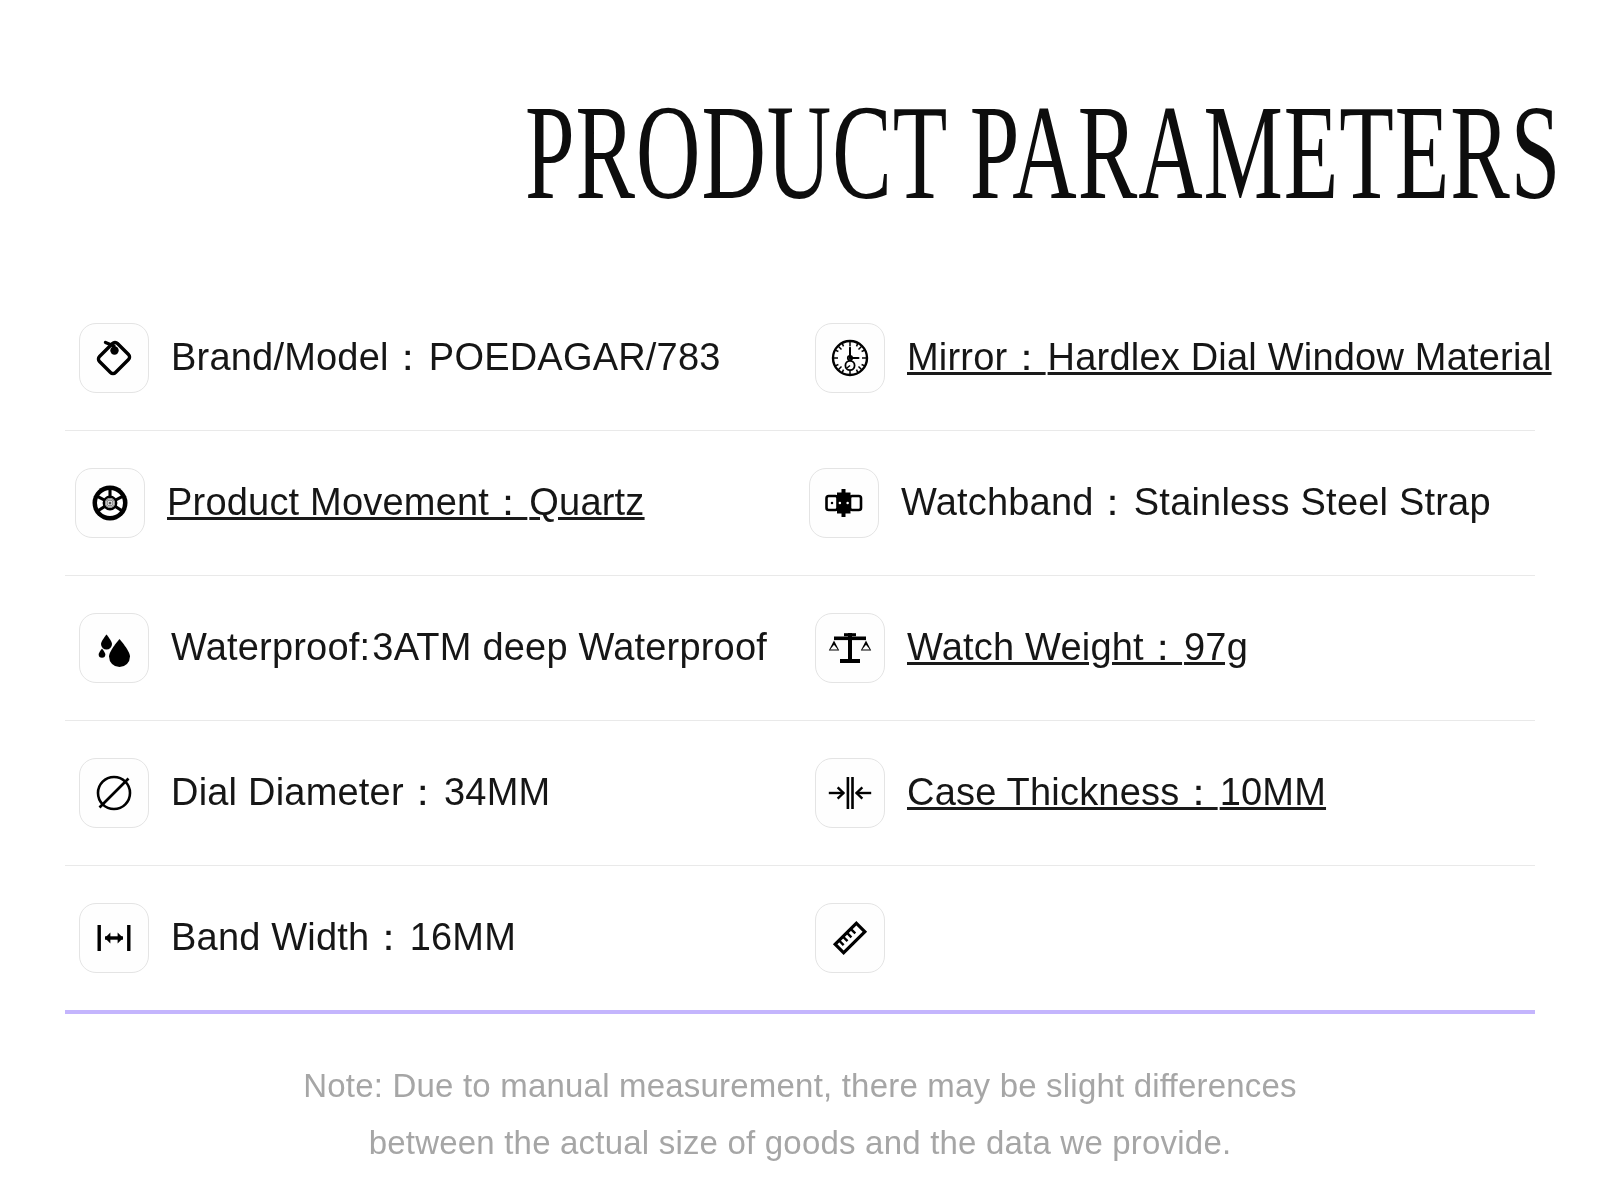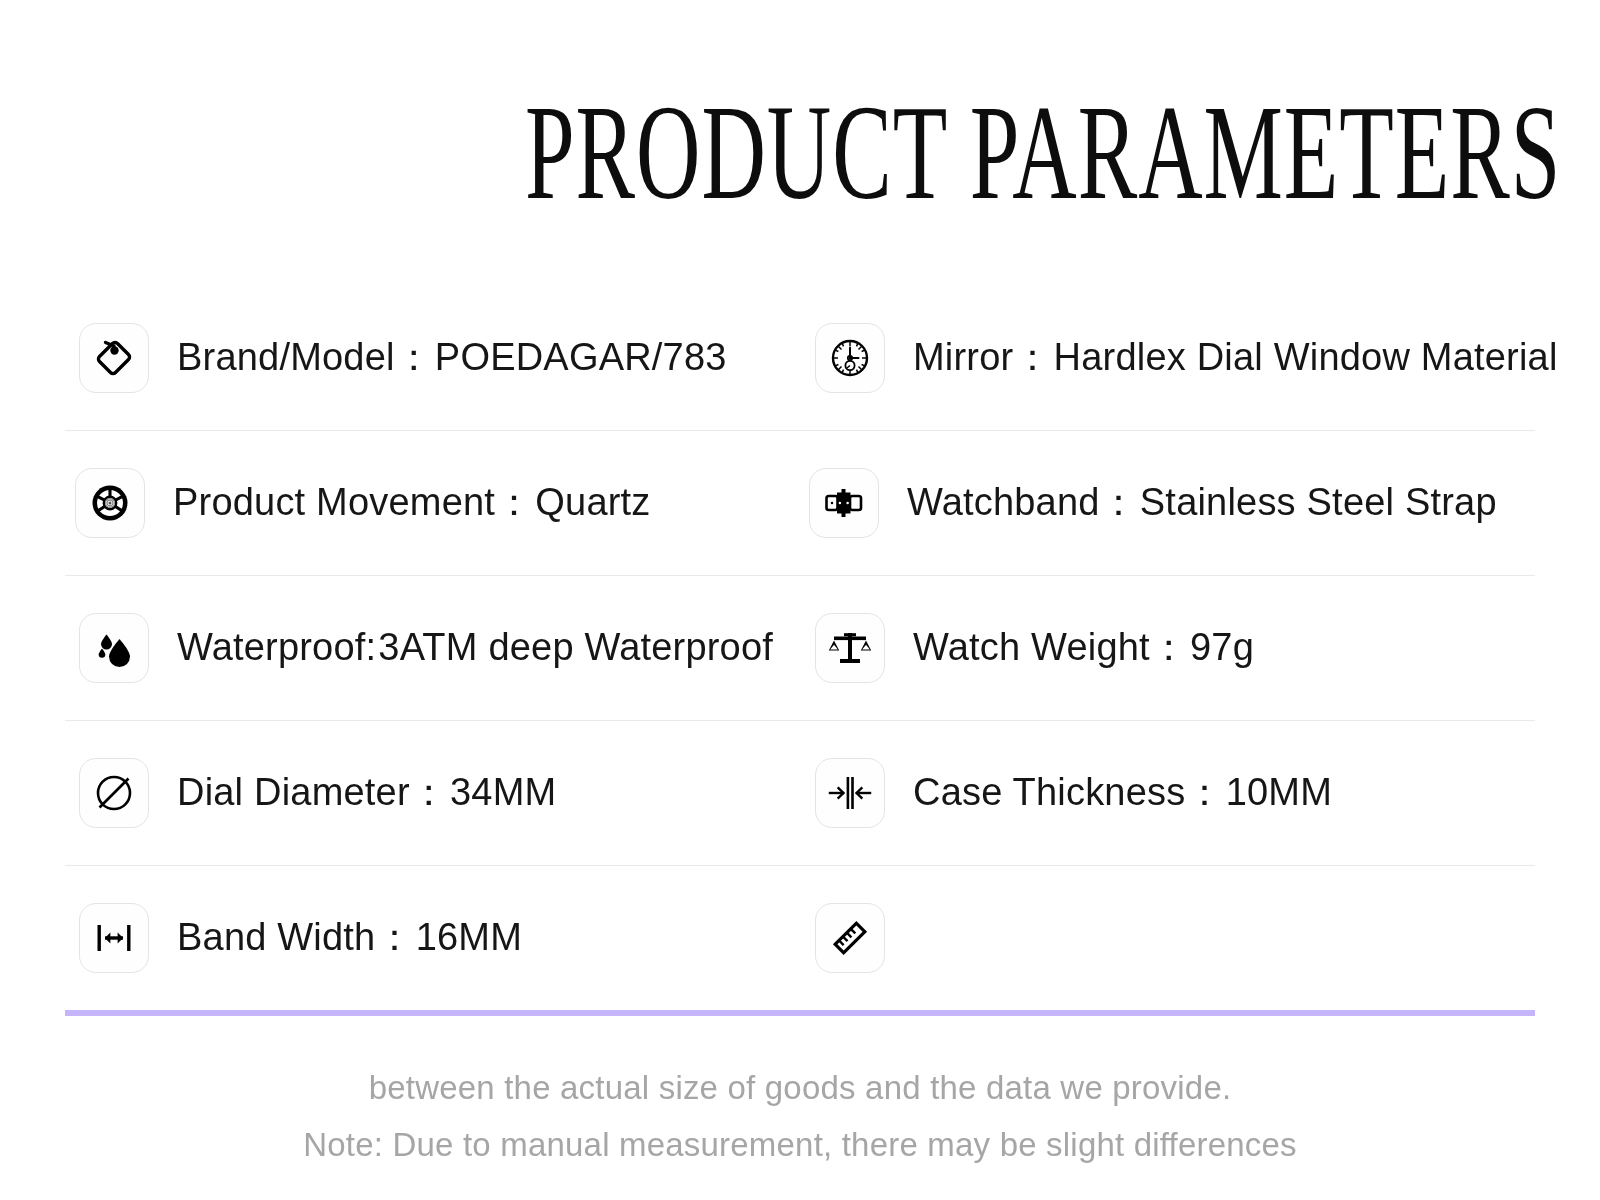--- a/index.html
+++ b/index.html
@@ -49,54 +49,55 @@
     padding-top: 106px;
     box-sizing: border-box;
   }
   .spec-row {
     display: flex;
     align-items: stretch;
     height: 144px;
     border-bottom: 1px solid #e9e9e9;
   }
   .spec-row:last-of-type {
-    border-bottom: 6px solid #c4b5fd;
+    border-bottom: 4px solid #c4b5fd;
   }
   .spec-cell {
     display: flex;
     align-items: center;
     box-sizing: border-box;
   }
   .spec-cell.left {
     width: 740px;
     padding-left: 14px;
   }
   .spec-cell.right {
     width: 730px;
     padding-left: 10px;
+    text-decoration: underline;
   }
 
   .icon-box {
     width: 70px;
     height: 70px;
     min-width: 70px;
     border: 1px solid #e4e4e4;
     border-radius: 17px;
     background: #fefefe;
     display: flex;
     align-items: center;
     justify-content: center;
     box-sizing: border-box;
   }
   .icon-box svg {
     display: block;
   }
 
   .spec-text {
-    margin-left: 28px;
+    margin-left: 22px;
     font-size: 38px;
     line-height: 1.15;
     color: #161616;
     letter-spacing: 0.2px;
     white-space: nowrap;
     font-weight: 400;
   }
   .spec-text .val {
     margin-left: 2px;
   }
@@ -299,17 +300,17 @@
               </g>
             </g>
           </svg>
         </span>
       </div>
     </div>
 
   </div>
 
   <div class="note">
+    <div>Note: Due to manual measurement, there may be slight differences</div>
     <div>between the actual size of goods and the data we provide.</div>
-    <div>Note: Due to manual measurement, there may be slight differences</div>
   </div>
 
 </div>
 
 </body></html>

